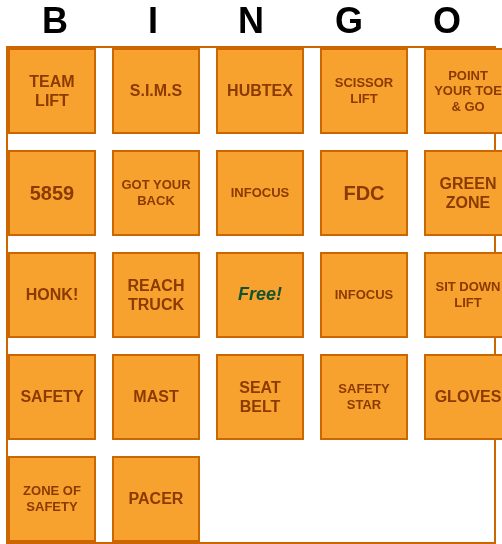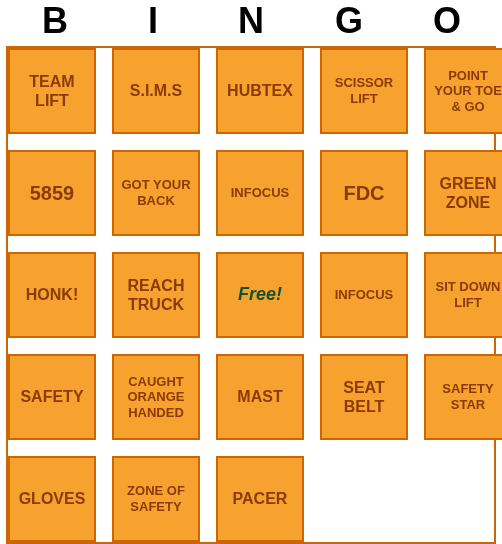--- a/index.html
+++ b/index.html
@@ -102,21 +102,20 @@
       <div class="bingo-cell">GOT YOUR BACK</div>
       <div class="bingo-cell">INFOCUS</div>
       <div class="bingo-cell large-text">FDC</div>
       <div class="bingo-cell medium-text">GREEN ZONE</div>
       <div class="bingo-cell medium-text">HONK!</div>
       <div class="bingo-cell medium-text">REACH TRUCK</div>
       <div class="bingo-cell free">Free!</div>
       <div class="bingo-cell">INFOCUS</div>
       <div class="bingo-cell">SIT DOWN LIFT</div>
       <div class="bingo-cell medium-text">SAFETY</div>
-      <div class="bingo-cell">CAUGHT ORANGE HANDED</div>
       <div class="bingo-cell medium-text">MAST</div>
       <div class="bingo-cell medium-text">SEAT BELT</div>
       <div class="bingo-cell">SAFETY STAR</div>
       <div class="bingo-cell medium-text">GLOVES</div>
       <div class="bingo-cell">ZONE OF SAFETY</div>
       <div class="bingo-cell medium-text">PACER</div>
     </div>
 </div>
 
 </body></html>

